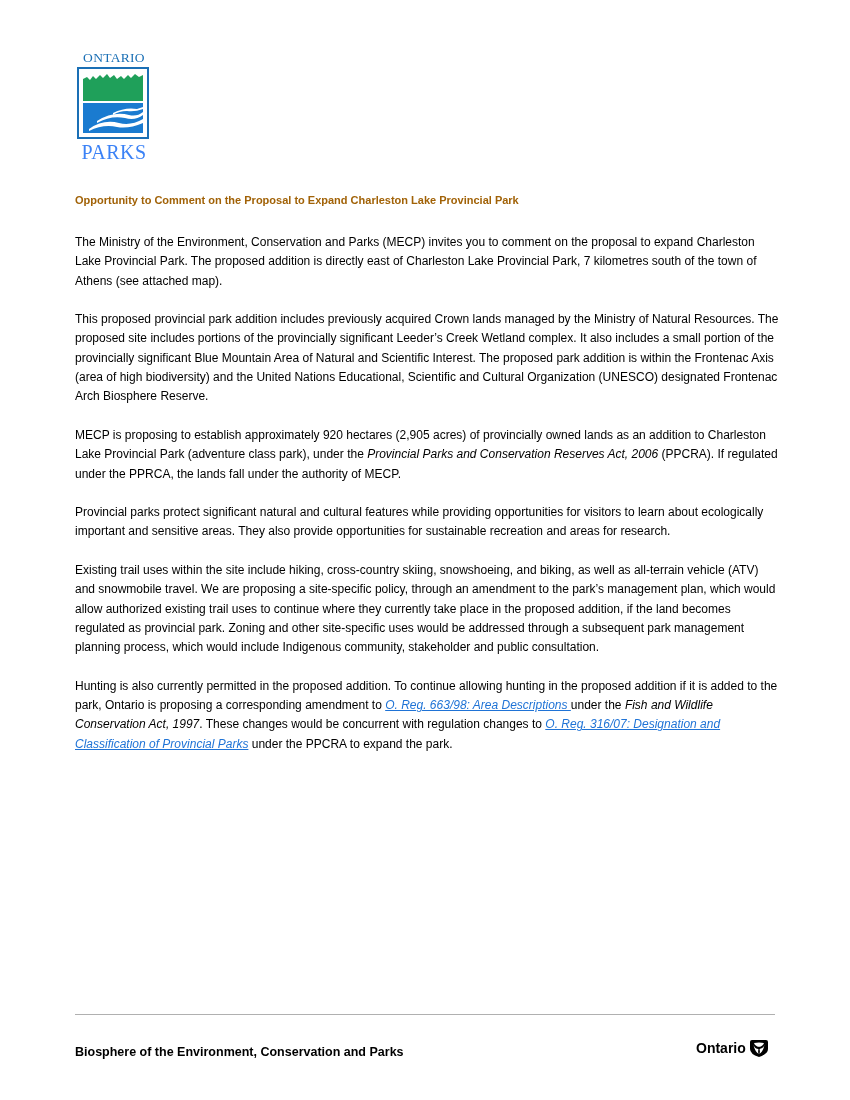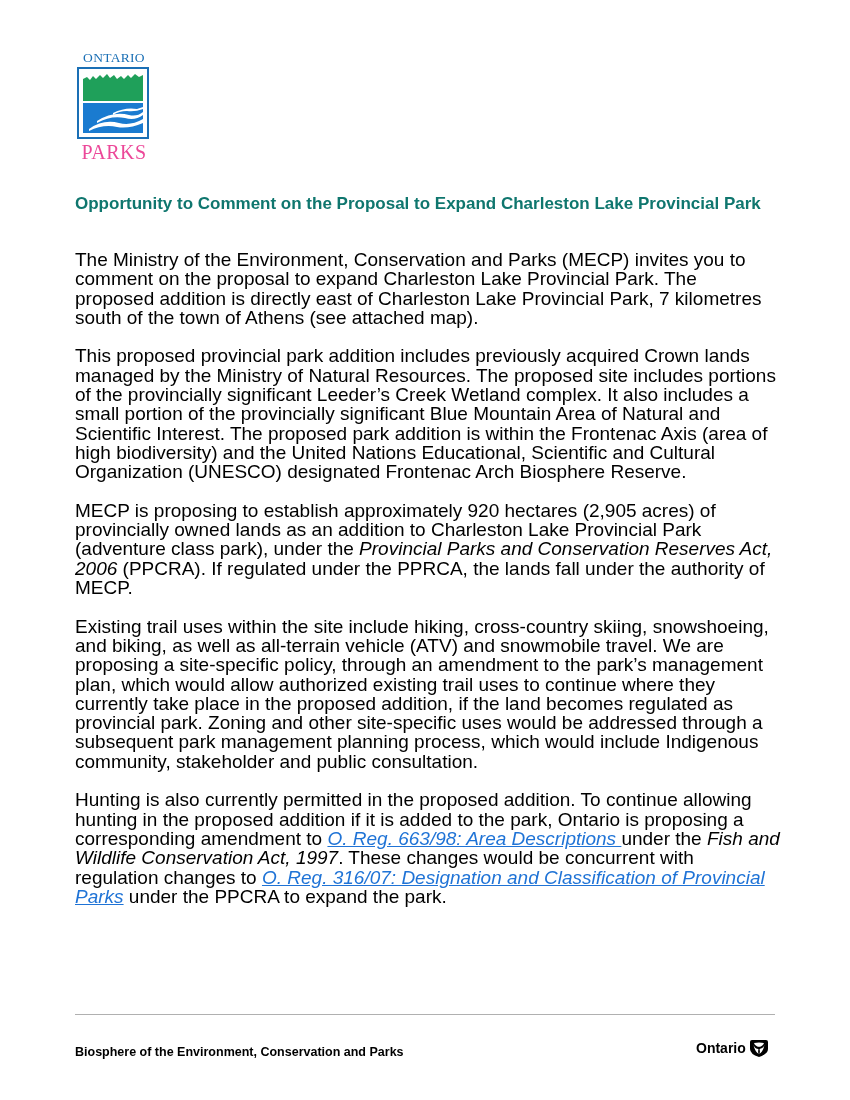--- a/index.html
+++ b/index.html
@@ -1,23 +1,23 @@
 <!DOCTYPE html>
 <html><head>
   <meta charset="utf-8">
   <style>
     html, body { margin: 0; padding: 0; background: #ffffff; }
     body { width: 850px; height: 1100px; position: relative; overflow: hidden; font-family: "Liberation Sans", sans-serif; color: #000; }
     .logo { position: absolute; left: 74px; top: 50px; width: 80px; height: 115px; }
     .logo-top { position: absolute; top: 0; left: 0; width: 80px; text-align: center; font-family: "Liberation Serif", serif; font-size: 13.5px; color: #1a6fb5; letter-spacing: 0.3px; line-height: 16px; }
     .logo-box { position: absolute; top: 17px; left: 3px; width: 72px; height: 72px; border: 2px solid #1a6fb5; box-sizing: border-box; overflow: hidden; background: #fff; }
     .logo-box svg { display: block; }
-    .logo-bottom { position: absolute; top: 91px; left: 0; width: 80px; text-align: center; font-family: "Liberation Serif", serif; font-size: 20px; color: #ec4899; letter-spacing: 0.5px; line-height: 22px; }
-    h1.title { position: absolute; left: 75px; top: 194px; margin: 0; font-size: 17px; font-weight: bold; color: #0f766e; white-space: nowrap; }
-    .content { position: absolute; left: 75px; top: 250px; width: 705px; font-size: 19px; line-height: 19.3px; }
+    .logo-bottom { position: absolute; top: 91px; left: 0; width: 80px; text-align: center; font-family: "Liberation Serif", serif; font-size: 20px; color: #3b82f6; letter-spacing: 0.5px; line-height: 22px; }
+    h1.title { position: absolute; left: 75px; top: 194px; margin: 0; font-size: 11px; font-weight: bold; color: #a16207; white-space: nowrap; }
+    .content { position: absolute; left: 75px; top: 233px; width: 705px; font-size: 12px; line-height: 19.3px; }
     .content p { margin: 0 0 19.3px 0; }
     .content a { color: #1f73d6; text-decoration: underline; }
     .rule { position: absolute; left: 75px; top: 1014px; width: 700px; height: 0; border-top: 1px solid #b0b0b0; }
     .footer-text { position: absolute; left: 75px; top: 1045px; font-size: 12.5px; font-weight: bold; }
     .footer-logo { position: absolute; left: 696px; top: 1038px; display: flex; align-items: center; gap: 3px; }
     .footer-logo-text { font-size: 14px; font-weight: bold; }
     .trillium { width: 20px; height: 20px; }
   </style>
 </head>
 <body>
@@ -36,20 +36,21 @@
   </div>
   <div class="logo-bottom">PARKS</div>
 </div>
 
 <h1 class="title">Opportunity to Comment on the Proposal to Expand Charleston Lake Provincial Park</h1>
 
 <div class="content">
   <p>The Ministry of the Environment, Conservation and Parks (MECP) invites you to comment on the proposal to expand Charleston Lake Provincial Park. The proposed addition is directly east of Charleston Lake Provincial Park, 7 kilometres south of the town of Athens (see attached map).</p>
   <p>This proposed provincial park addition includes previously acquired Crown lands managed by the Ministry of Natural Resources. The proposed site includes portions of the provincially significant Leeder’s Creek Wetland complex. It also includes a small portion of the provincially significant Blue Mountain Area of Natural and Scientific Interest. The proposed park addition is within the Frontenac Axis (area of high biodiversity) and the United Nations Educational, Scientific and Cultural Organization (UNESCO) designated Frontenac Arch Biosphere Reserve.</p>
   <p><span>MECP is proposing to establish approximately 920 hectares (2,905 acres) of provincially owned lands as an addition to Charleston Lake Provincial Park (adventure class park), under the </span><em>Provincial Parks and Conservation Reserves Act, 2006</em><span> (PPCRA). If regulated under the PPRCA, the lands fall under the authority of MECP.</span></p>
+  <p>Provincial parks protect significant natural and cultural features while providing opportunities for visitors to learn about ecologically important and sensitive areas. They also provide opportunities for sustainable recreation and areas for research.</p>
   <p>Existing trail uses within the site include hiking, cross-country skiing, snowshoeing, and biking, as well as all-terrain vehicle (ATV) and snowmobile travel. We are proposing a site-specific policy, through an amendment to the park’s management plan, which would allow authorized existing trail uses to continue where they currently take place in the proposed addition, if the land becomes regulated as provincial park. Zoning and other site-specific uses would be addressed through a subsequent park management planning process, which would include Indigenous community, stakeholder and public consultation.</p>
   <p><span>Hunting is also currently permitted in the proposed addition. To continue allowing hunting in the proposed addition if it is added to the park, Ontario is proposing a corresponding amendment to </span><a href="#" style="font-style: italic;">O. Reg. 663/98: Area Descriptions </a><span>under the </span><em>Fish and Wildlife Conservation Act, 1997</em><span>. These changes would be concurrent with regulation changes to </span><a href="#" style="font-style: italic;">O. Reg. 316/07: Designation and Classification of Provincial Parks</a><span> under the PPCRA to expand the park.</span></p>
 </div>
 
 <div class="rule"></div>
 
 <div class="footer-text">Biosphere of the Environment, Conservation and Parks</div>
 
 <div class="footer-logo">
   <span class="footer-logo-text">Ontario</span>

